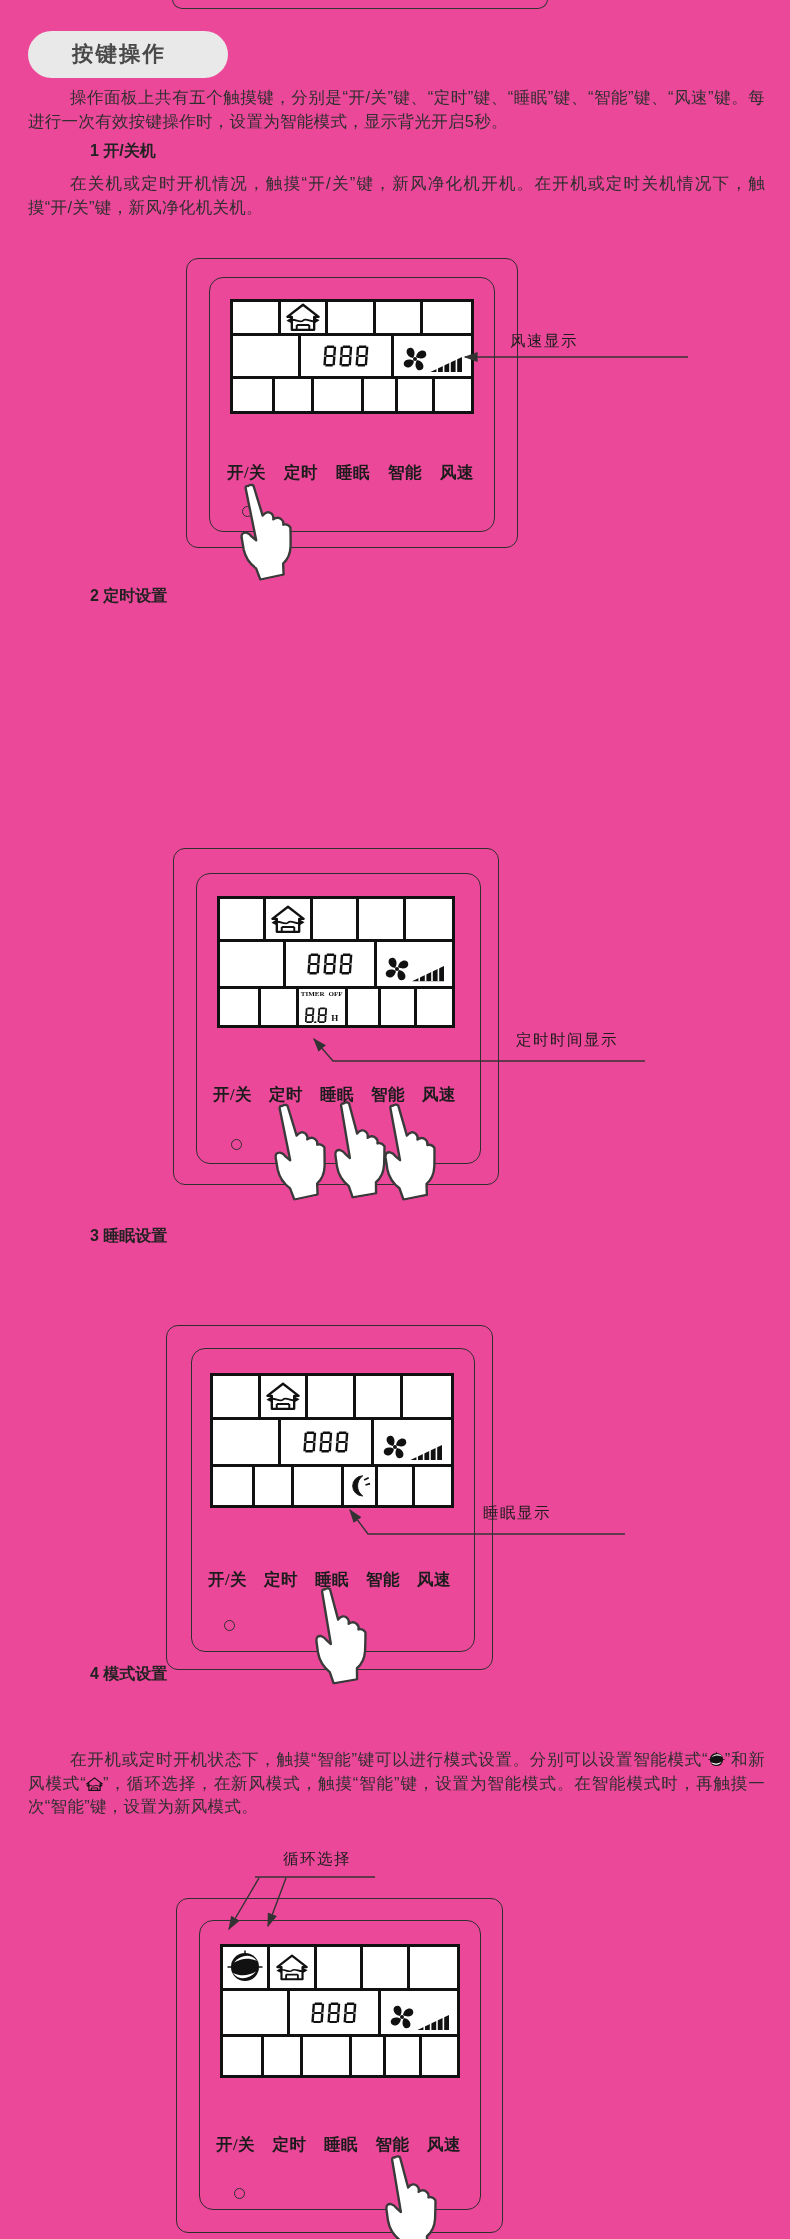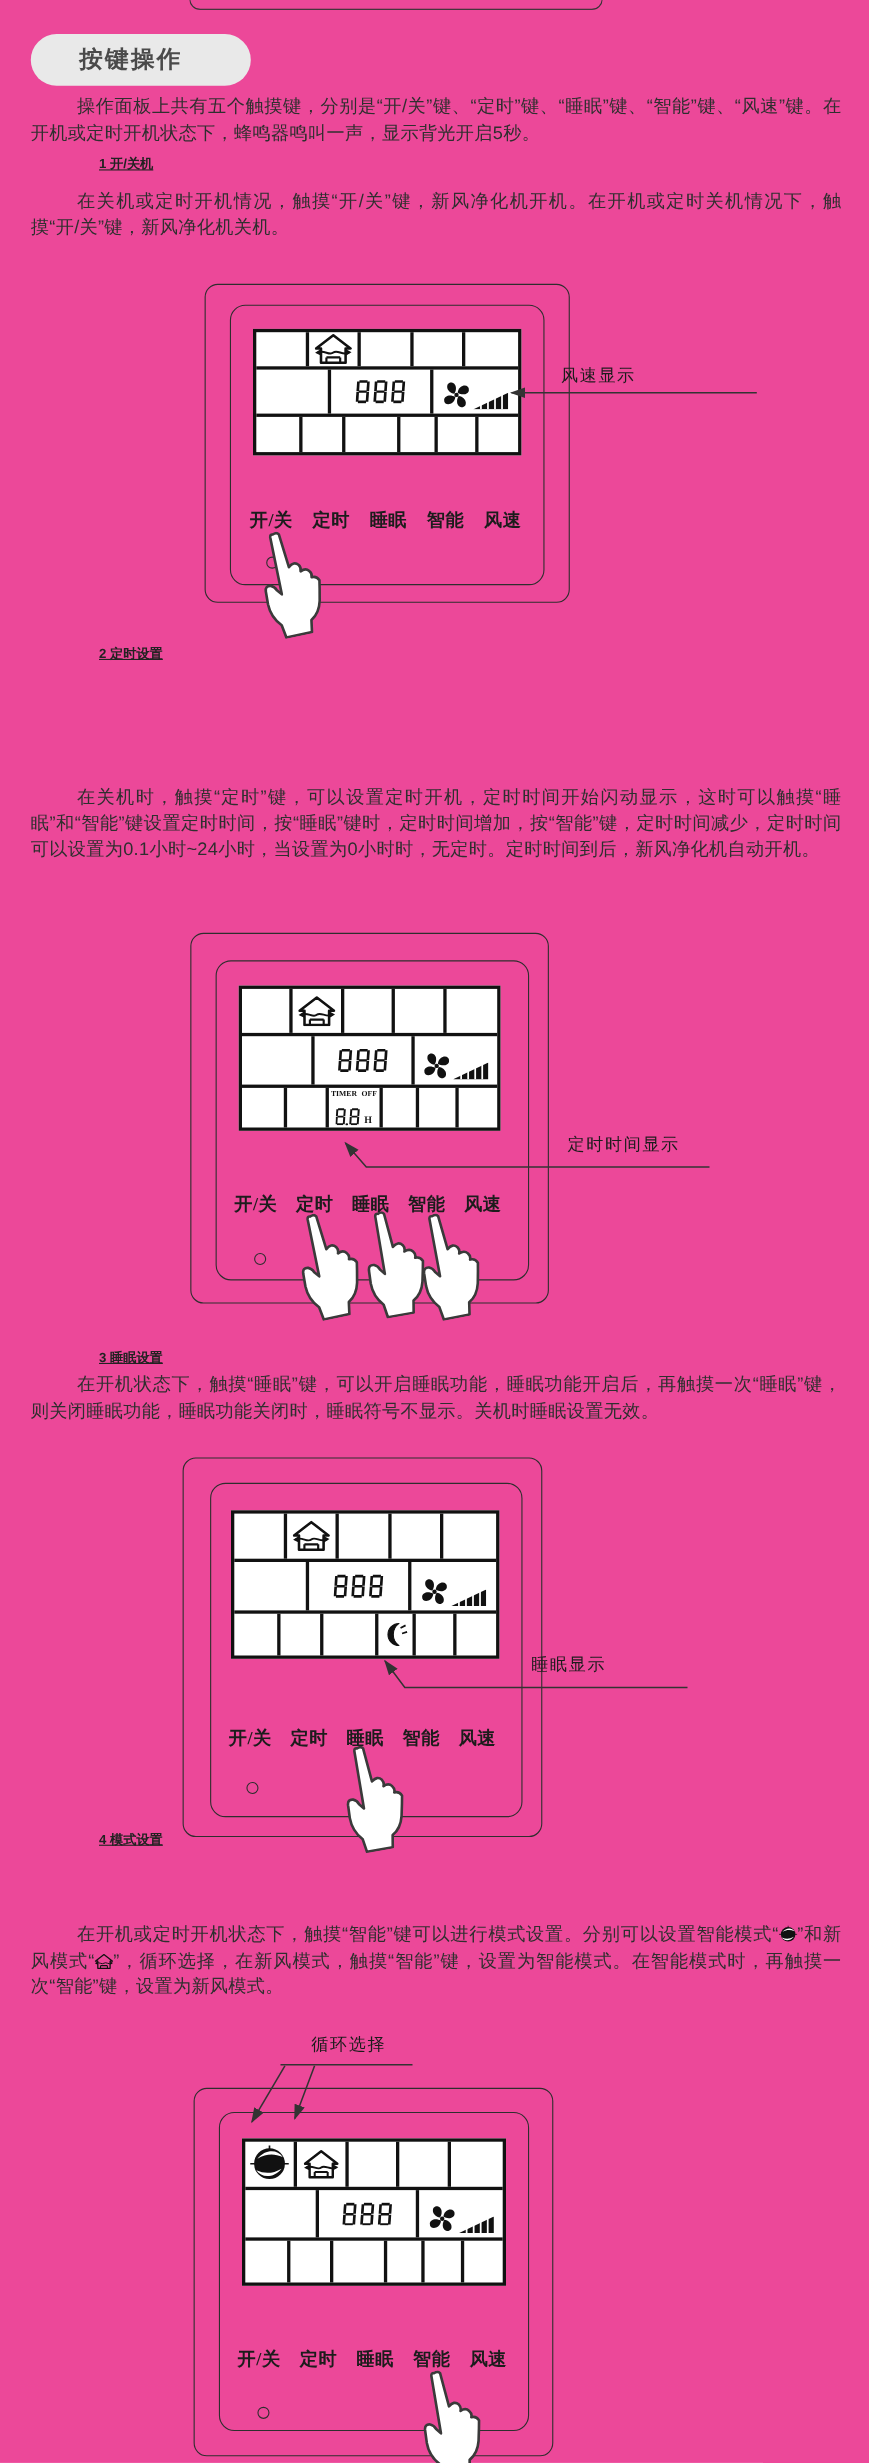--- a/index.html
+++ b/index.html
@@ -1,21 +1,21 @@
 <!DOCTYPE html>
 <html><head>
 <meta charset="utf-8">
 <style>
   html,body{margin:0;padding:0;background:#fff;}
   #page{position:relative;width:790px;height:2239px;background:#ec4899;overflow:hidden;
         font-family:"Liberation Sans",sans-serif;color:#2f2f2f;}
   .para{position:absolute;left:28px;width:737px;font-size:16.5px;line-height:23.5px;
         letter-spacing:.3px;text-align:justify;color:#2f2f2f;margin:0;}
   .indent{text-indent:42px;}
-  .subhead{position:absolute;left:90px;font-size:12px;font-weight:700;color:#222;margin:0;text-decoration:underline;}
+  .subhead{position:absolute;left:90px;font-size:16px;font-weight:700;color:#222;margin:0;}
   .pill{position:absolute;left:28px;top:31px;width:200px;height:47px;background:#e9e9e9;
         border-radius:24px;}
   .pill span{display:block;padding-left:44px;line-height:47px;font-size:21.5px;color:#4a4a4a;
         font-weight:600;letter-spacing:2px;}
   .prev-fig{position:absolute;left:172px;top:-7px;width:374px;height:15px;
         border:1.6px solid #333;border-top:none;border-radius:0 0 10px 10px;}
   .fig{position:absolute;margin-left:16px;}
   .outerbox{position:absolute;inset:0;border:1.6px solid #2e2e2e;border-radius:12px;}
   .innerbox{position:absolute;border:1.6px solid #2e2e2e;border-radius:14px;}
   .lcd{position:absolute;border:3px solid #111;display:flex;flex-direction:column;
@@ -116,21 +116,21 @@
 </svg>
 
 <div id="page">
 
   <div class="prev-fig"></div>
 
   <div class="pill">
     <span>按键操作</span>
   </div>
 
-  <p class="para indent" style="top:86px">操作面板上共有五个触摸键，分别是“开/关”键、“定时”键、“睡眠”键、“智能”键、“风速”键。在开机或定时开机状态下，蜂鸣器鸣叫一声，显示背光开启5秒。</p>
+  <p class="para indent" style="top:86px">操作面板上共有五个触摸键，分别是“开/关”键、“定时”键、“睡眠”键、“智能”键、“风速”键。每进行一次有效按键操作时，设置为智能模式，显示背光开启5秒。</p>
 
   <h3 class="subhead" style="top:141px">1 开/关机</h3>
   <p class="para indent" style="top:172px">在关机或定时开机情况，触摸“开/关”键，新风净化机开机。在开机或定时关机情况下，触摸“开/关”键，新风净化机关机。</p>
 
   <div class="fig" style="left:170px;top:258px;width:332px;height:290px">
     <div class="outerbox"></div>
     <div class="innerbox" style="left:23px;top:19px;width:284px;height:253px">
       <div class="lcd" style="left:20px;top:21px;width:244px;height:115px">
         <div class="lrow" style="flex:33">
           <div class="lcell" style="width:20%"></div>
@@ -181,21 +181,20 @@
         <use href="#handg"></use>
       </svg>
   </div>
 
   <p class="callout-label" style="left:510px;top:331px">风速显示</p>
   <svg class="cl-svg" style="left:458px;top:349px" width="232" height="18">
     <path d="M230,8 L7,8" stroke="#333" stroke-width="1.4" fill="none" marker-end="url(#arr)"></path>
   </svg>
 
   <h3 class="subhead" style="top:586px">2 定时设置</h3>
-  <p class="para indent" style="top:714px">在关机时，触摸“定时”键，可以设置定时开机，定时时间开始闪动显示，这时可以触摸“睡眠”和“智能”键设置定时时间，按“睡眠”键时，定时时间增加，按“智能”键，定时时间减少，定时时间可以设置为0.1小时~24小时，当设置为0小时时，无定时。定时时间到后，新风净化机自动开机。</p>
 
   <div class="fig" style="left:157px;top:848px;width:326px;height:337px">
     <div class="outerbox"></div>
     <div class="innerbox" style="left:23px;top:25px;width:283px;height:289px">
       <div class="lcd" style="left:20px;top:22px;width:238px;height:132px">
         <div class="lrow" style="flex:42">
           <div class="lcell" style="width:20%"></div>
           <div class="lcell" style="width:20%">
             <svg viewBox="0 0 38 32" width="34">
                 <use href="#house"></use>
@@ -262,21 +261,20 @@
         <use href="#handg"></use>
       </svg>
   </div>
 
   <p class="callout-label" style="left:516px;top:1030px">定时时间显示</p>
   <svg class="cl-svg" style="left:305px;top:1028px" width="345" height="38">
     <path d="M340,33 L28,33 L9,11" stroke="#333" stroke-width="1.4" fill="none" marker-end="url(#arr)"></path>
   </svg>
 
   <h3 class="subhead" style="top:1226px">3 睡眠设置</h3>
-  <p class="para indent" style="top:1248px">在开机状态下，触摸“睡眠”键，可以开启睡眠功能，睡眠功能开启后，再触摸一次“睡眠”键，则关闭睡眠功能，睡眠功能关闭时，睡眠符号不显示。关机时睡眠设置无效。</p>
 
   <div class="fig" style="left:150px;top:1325px;width:327px;height:345px">
     <div class="outerbox"></div>
     <div class="innerbox" style="left:25px;top:23px;width:282px;height:302px">
       <div class="lcd" style="left:18px;top:24px;width:244px;height:135px">
         <div class="lrow" style="flex:42">
           <div class="lcell" style="width:20%"></div>
           <div class="lcell" style="width:20%">
             <svg viewBox="0 0 38 32" width="34">
                 <use href="#house"></use>

